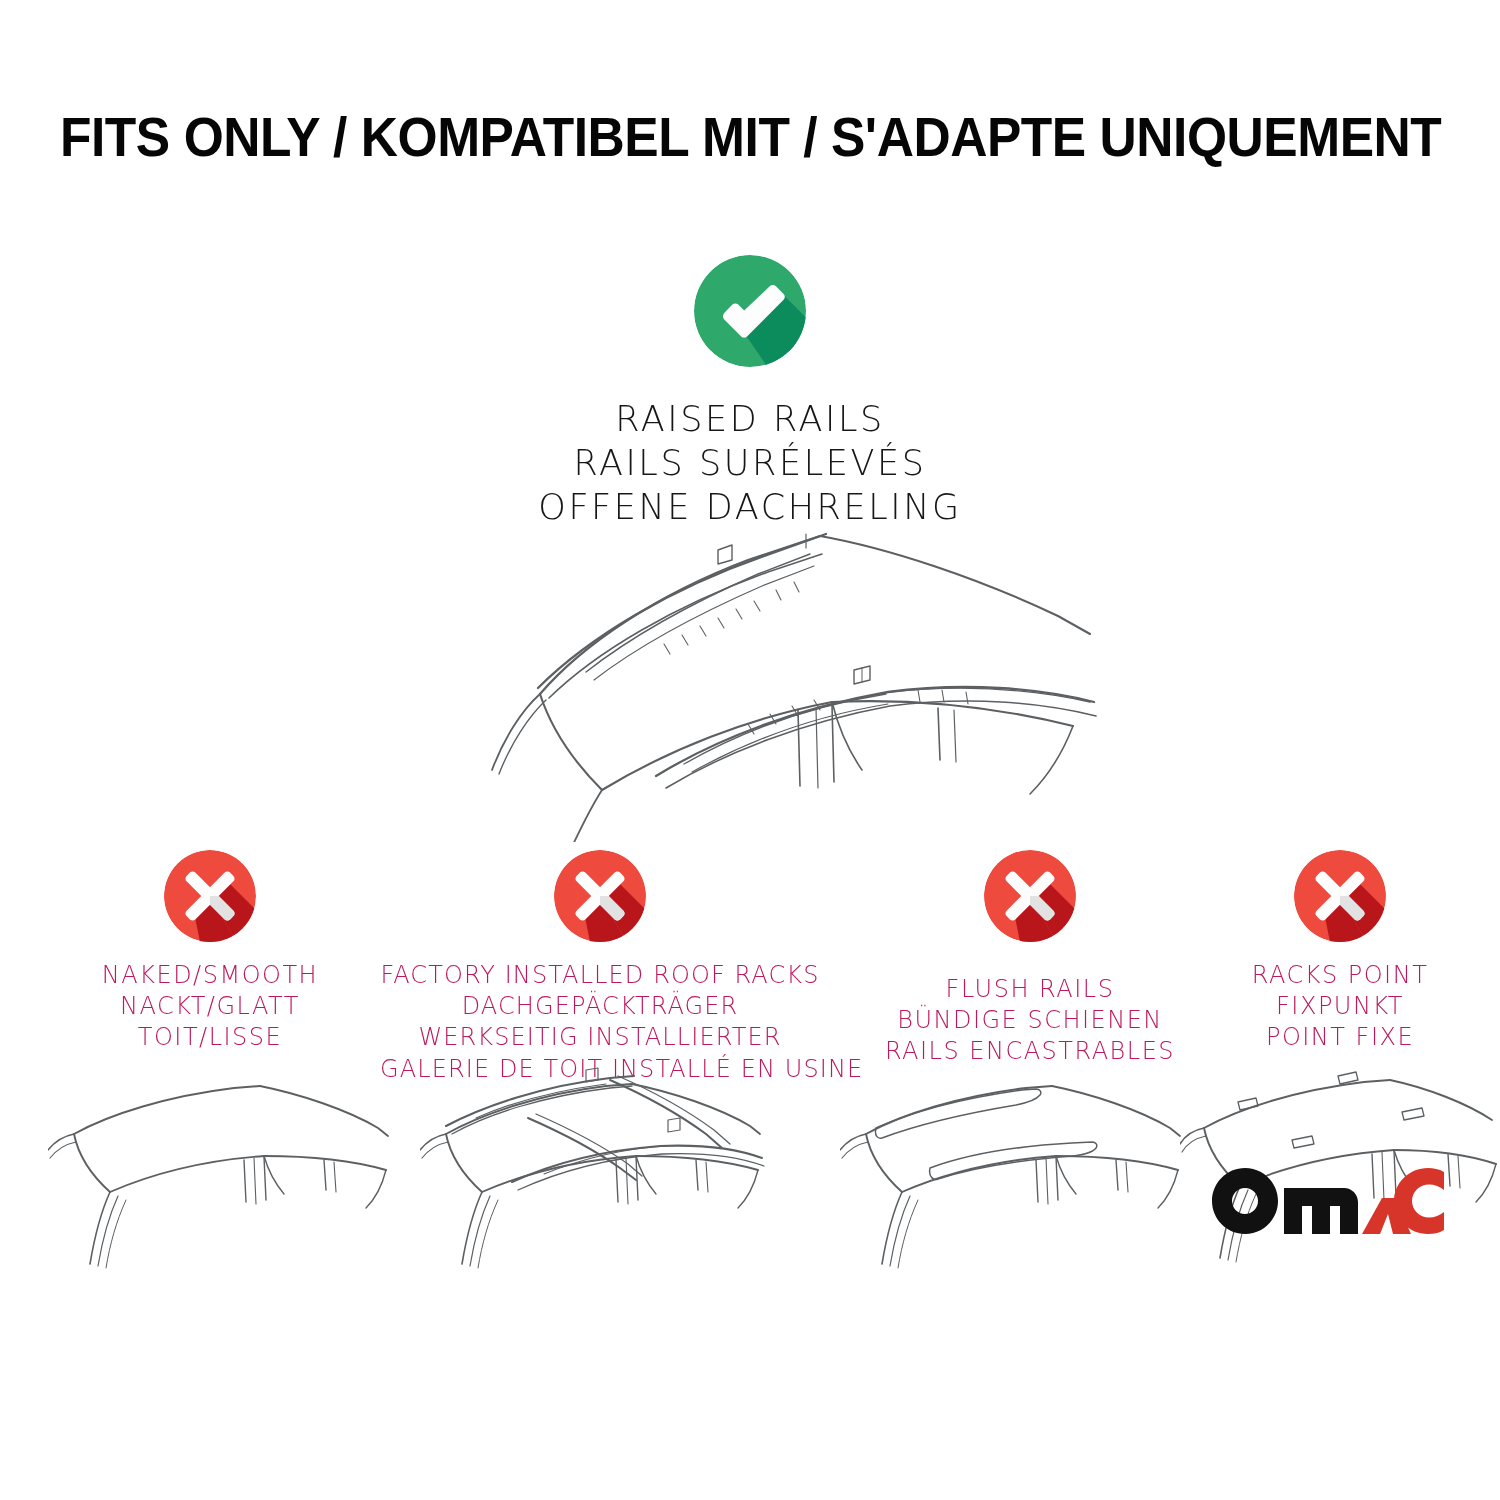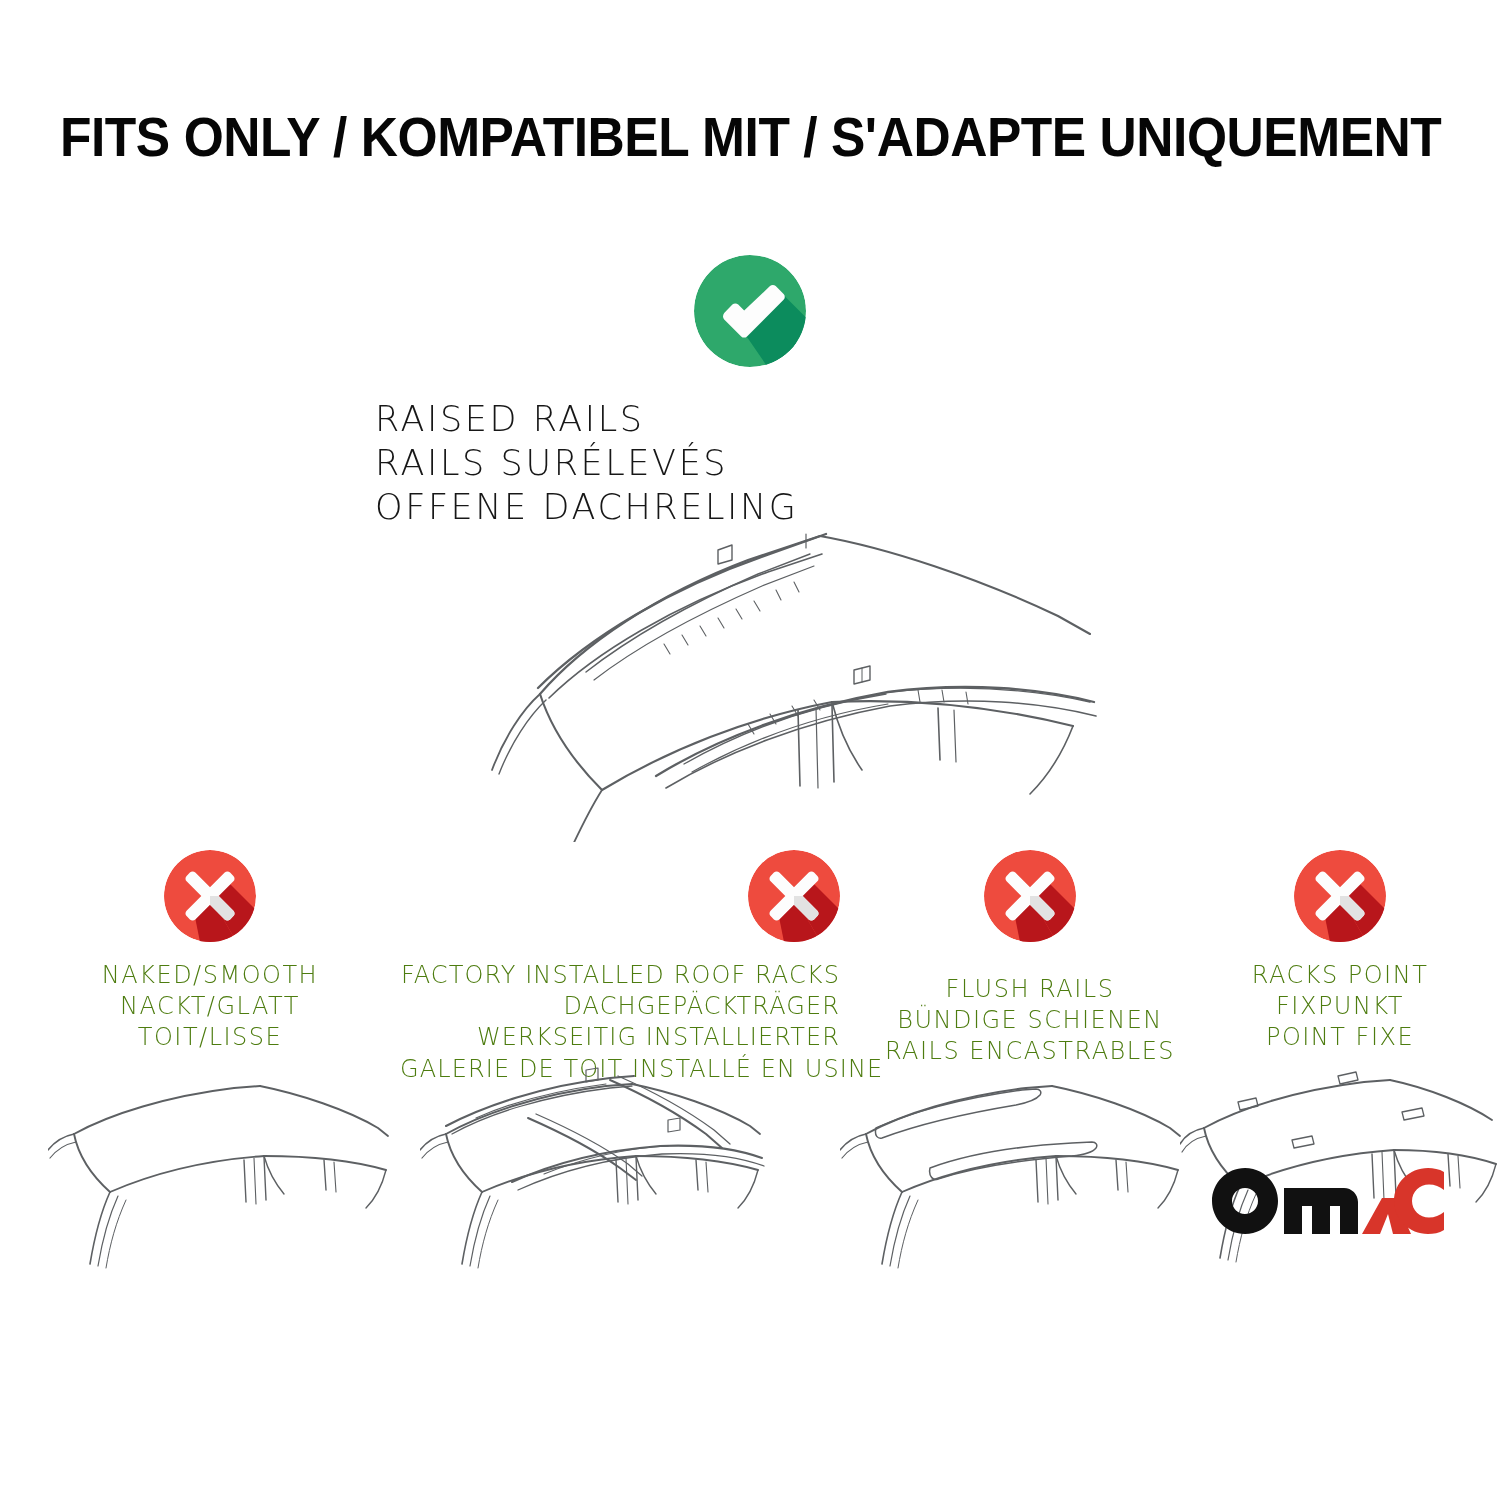--- a/index.html
+++ b/index.html
@@ -22,20 +22,21 @@
     letter-spacing: -0.5px;
     color: #060606;
     transform: scaleX(0.92);
     white-space: nowrap;
   }
 
   
   .center-col {
     position: absolute;
     top: 255px; left: 375px; width: 750px;
+    text-align: center;
   }
   .check-wrap { display: flex; justify-content: center; }
   .center-labels {
     margin-top: 26px;
     font-family: "DejaVu Sans", "Liberation Sans", sans-serif;
     font-weight: 300;
     font-size: 35px;
     line-height: 1.26;
     letter-spacing: 2.6px;
     color: #171717;
@@ -47,21 +48,21 @@
   .art svg { display:block; }
 
   
   .col { position: absolute; text-align: center; }
   .col .caption {
     font-family: "DejaVu Sans", "Liberation Sans", sans-serif;
     font-weight: 300;
     font-size: 24px;
     line-height: 1.30;
     letter-spacing: 1.5px;
-    color: #4d7c0f;
+    color: #be185d;
     white-space: nowrap;
   }
   .col.c2 .caption { letter-spacing: 1.1px; }
 
   
   .logo {
     position: absolute;
     right: 56px; bottom: 42px;
     display: flex; align-items: flex-end;
   }
@@ -199,21 +200,21 @@
       <path d="M216 94 C220 108 226 120 236 132" stroke-width="1.4"></path>
       <path d="M196 98 L198 140" stroke-width="1.4"></path>
       <path d="M206 96 L208 142" stroke-width="1.1"></path>
       <path d="M216 95 L218 138" stroke-width="1.4"></path>
       <path d="M276 98 L278 128" stroke-width="1.4"></path>
       <path d="M286 100 L288 130" stroke-width="1.1"></path>
       <path d="M338 108 C334 124 328 136 318 146" stroke-width="1.4"></path>
     </svg>
   </div>
 
-  <div class="col c2" style="top:850px; left:400px; width:440px;text-align:right;">
+  <div class="col c2" style="top:850px; left:380px; width:440px;">
     <span>
       <svg width="92" height="92" viewBox="0 0 92 92" aria-hidden="true">
         <defs>
             <clipPath id="xc2">
               <circle cx="46" cy="46" r="46"></circle>
             </clipPath>
           </defs>
         <g clip-path="url(#xc2)">
           <circle cx="46" cy="46" r="46" fill="#EE4B3E"></circle>
           <path d="M46 46 L62 30 L122 90 L90 122 Z" fill="#B8161B"></path>

